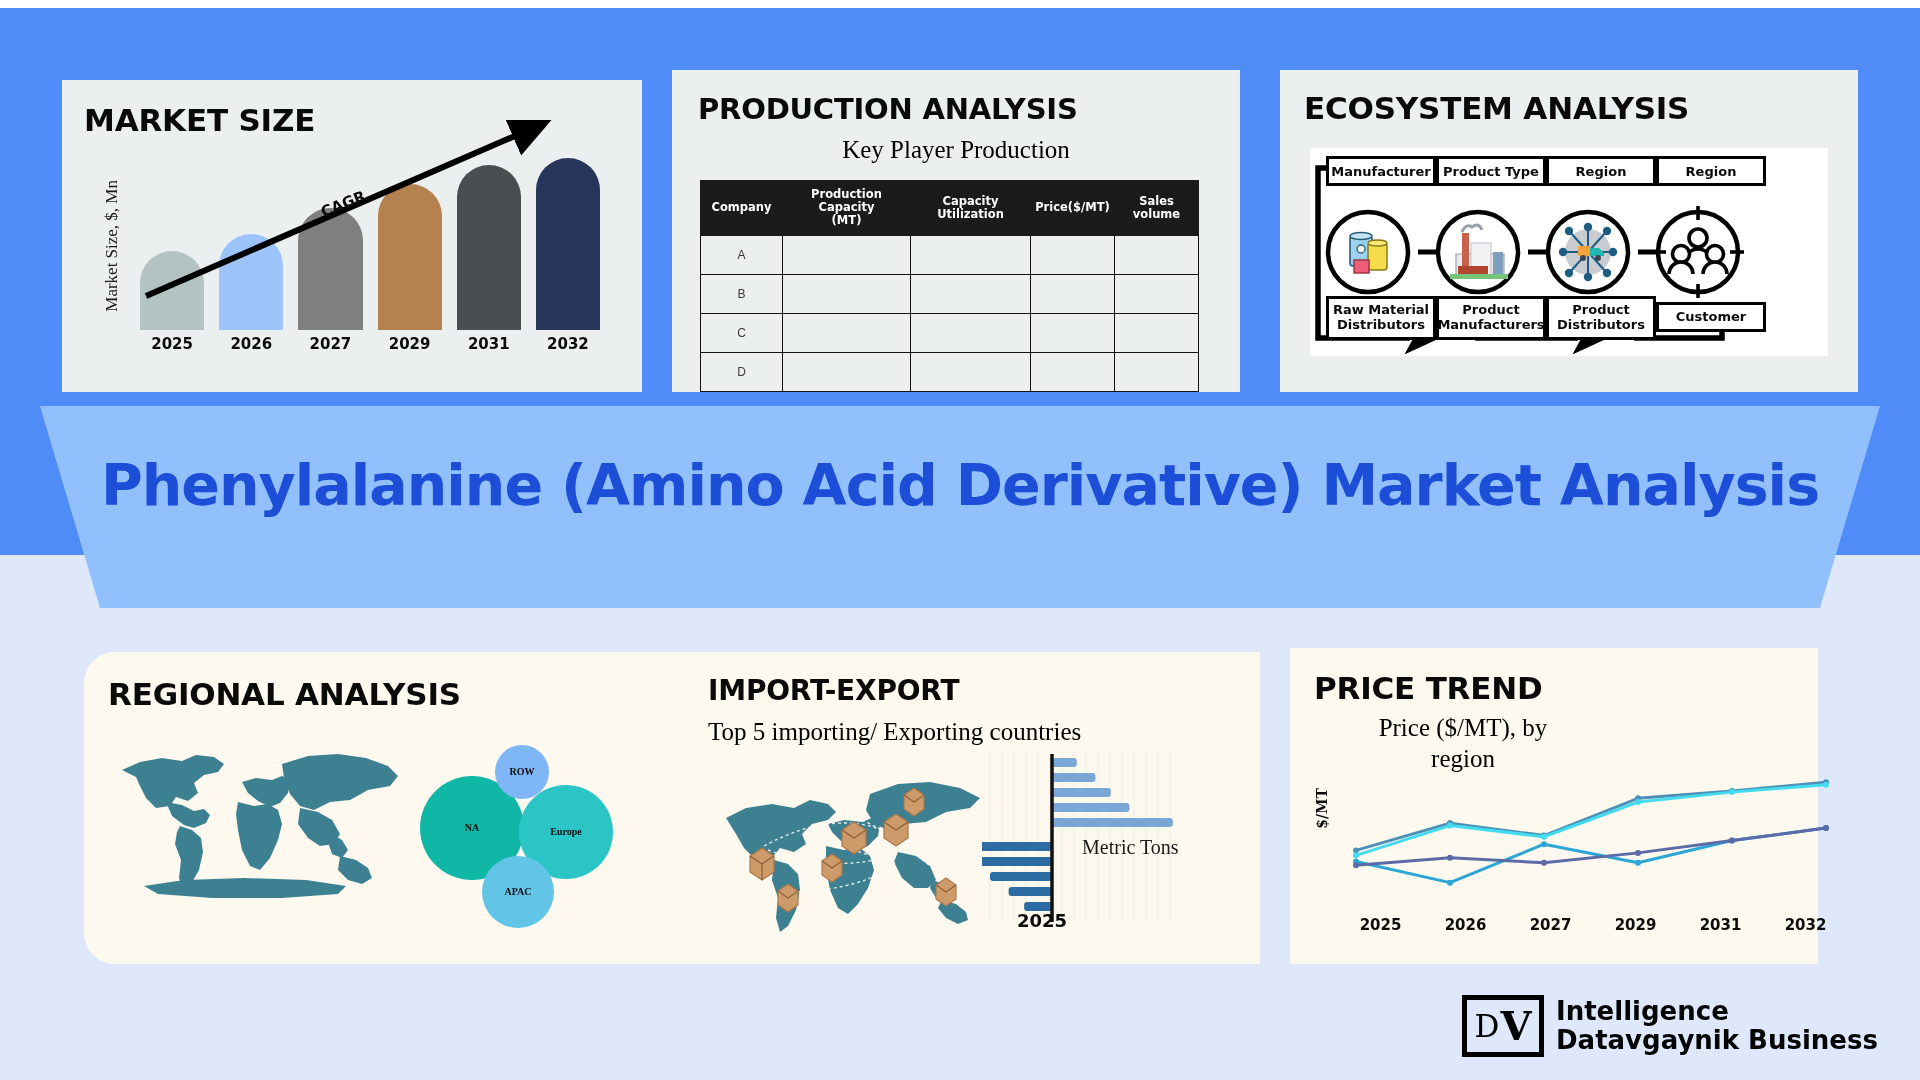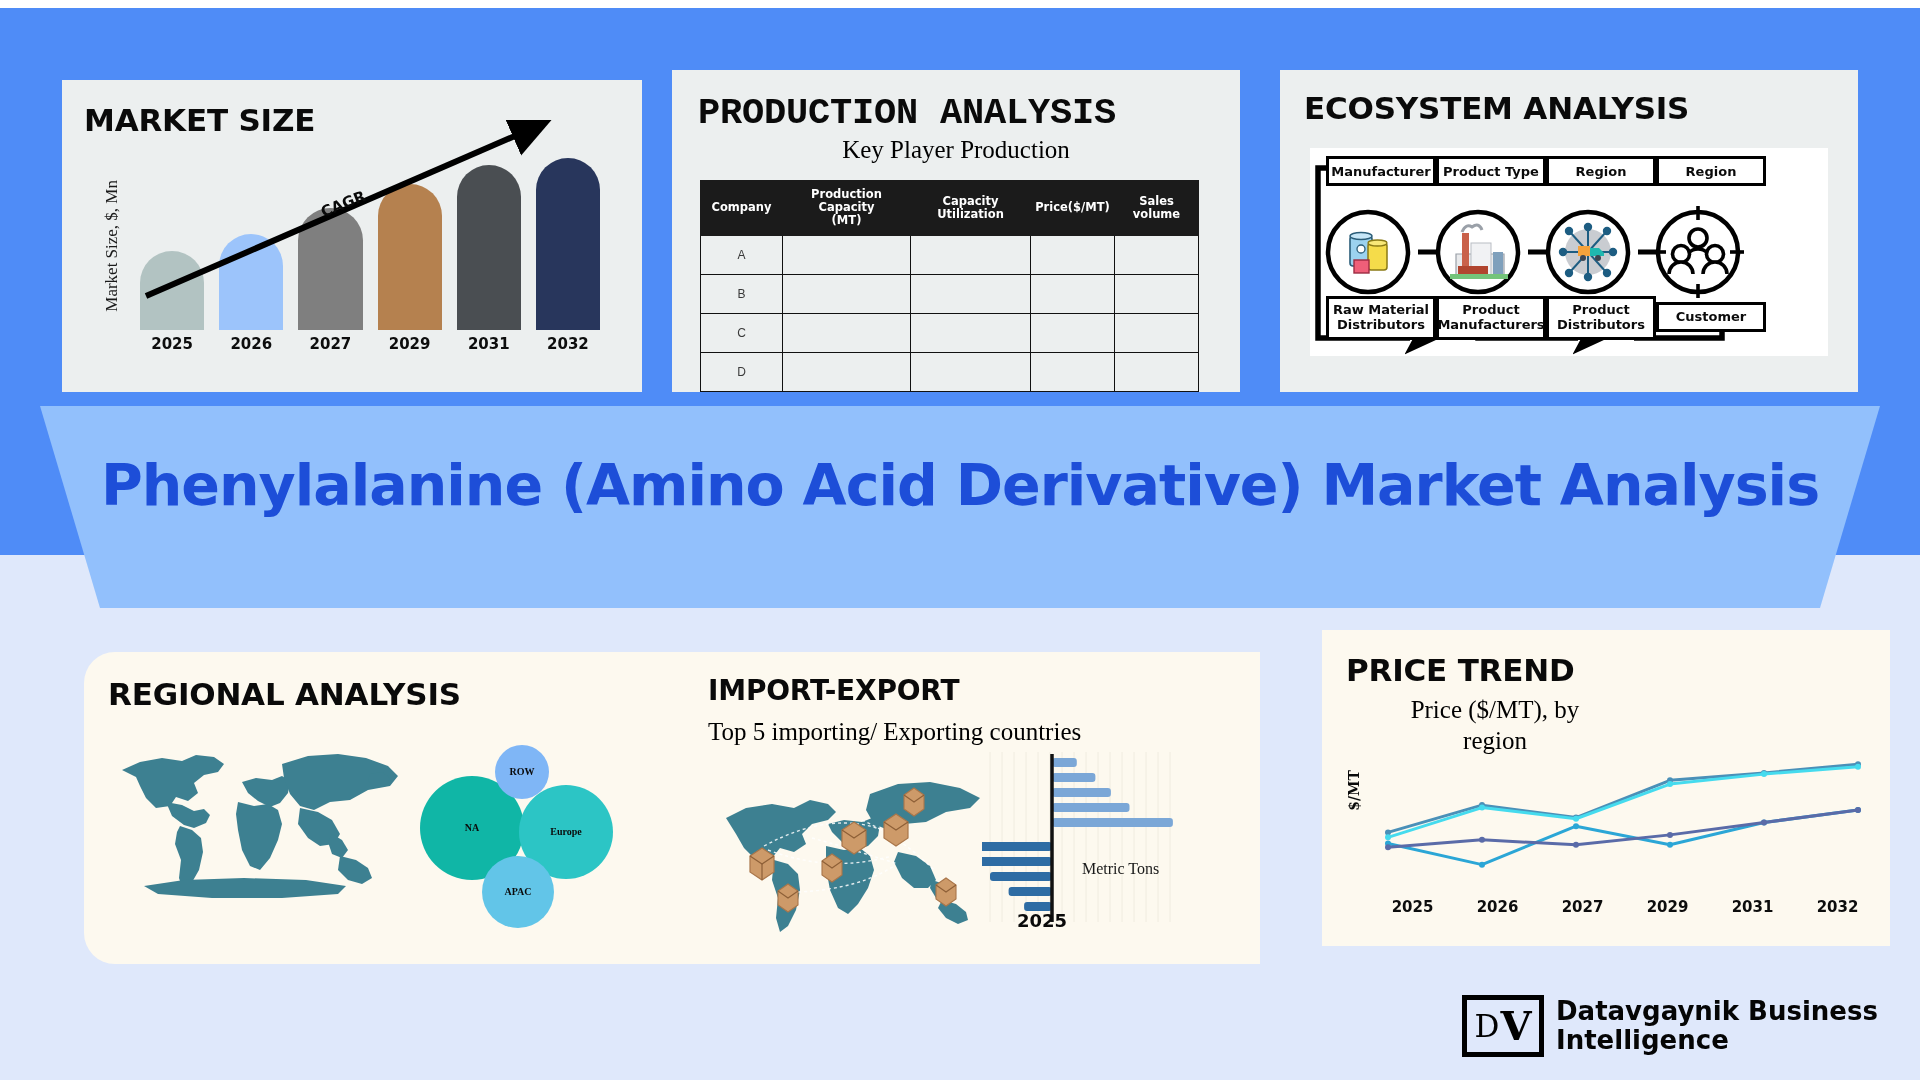--- a/index.html
+++ b/index.html
@@ -38,21 +38,21 @@
     font-family: "Liberation Serif", serif;
     color: #000000;
   }
 
   
   #card-market   { left: 62px;  top: 80px;  width: 580px;  height: 312px; }
   #card-prod     { left: 672px; top: 70px;  width: 568px;  height: 322px; }
   #card-eco      { left: 1280px;top: 70px;  width: 578px;  height: 322px; }
   #card-regional { left: 84px;  top: 652px; width: 640px;  height: 312px; border-radius: 31px; }
   #card-impexp   { left: 682px; top: 652px; width: 578px;  height: 312px; }
-  #card-price    { left: 1290px;top: 630px; width: 568px;  height: 316px; margin-left: 32px; }
+  #card-price    { left: 1290px;top: 648px; width: 528px;  height: 316px; }
 
   
   #banner {
     position: absolute; left: 0; top: 406px; width: 1920px; height: 202px;
     z-index: 5;
   }
   #banner svg { display: block; }
   #banner-title {
     position: absolute; left: 0; top: 452px; width: 1920px;
     text-align: center;
@@ -86,21 +86,21 @@
     color: #0d0d0d; font-family: "DejaVu Sans", sans-serif;
   }
   #cagr-label {
     position: absolute; left: 258px; top: 115px;
     transform: rotate(-22deg);
     font-size: 15px; font-weight: bold; color: #0a0a0a;
     font-family: "DejaVu Sans", sans-serif;
   }
 
   
-  #pa-title { position: absolute; left: 26px; top: 22px; font-size: 37px; font-family: Liberation Mono, monospace; }
+  #pa-title { position: absolute; left: 26px; top: 22px; font-size: 29px; }
   #pa-sub   { position: absolute; left: 0; top: 66px; width: 100%; text-align: center; font-size: 25px; }
   #pa-table {
     position: absolute; left: 28px; top: 110px; width: 498px;
     border-collapse: collapse;
     table-layout: fixed;
   }
   #pa-table th {
     background: #1b1b1b; color: #ffffff;
     font-size: 11.5px; font-weight: bold;
     padding: 7px 3px; text-align: center;
@@ -130,22 +130,22 @@
     position: absolute; font-size: 10px; font-weight: bold; color: #0b0b0b;
     font-family: Liberation Serif, serif; text-align: center;
   }
 
   
   #ie-title { position: absolute; left: 26px; top: 22px; font-size: 28px; text-align: right; }
   #ie-sub   { position: absolute; left: 26px; top: 66px; font-size: 25px; }
   #ie-map   { position: absolute; left: 30px; top: 108px; width: 280px; height: 180px; }
   #ie-chart { position: absolute; left: 300px; top: 100px; width: 200px; height: 190px; }
   #ie-metric {
-    position: absolute; left: 400px; top: 208px;
-    font-family: "Liberation Serif", serif; font-size: 16px; color: #1a1a1a;
+    position: absolute; left: 400px; top: 184px;
+    font-family: "Liberation Serif", serif; font-size: 20px; color: #1a1a1a;
   }
   #ie-year {
     position: absolute; left: 335px; top: 258px;
     font-size: 18px; font-weight: bold; color: #0a0a0a;
     font-family: "DejaVu Sans", sans-serif;
   }
 
   
   #pt-title { position: absolute; left: 24px; top: 22px; font-size: 31px; }
   #pt-sub {
@@ -556,18 +556,18 @@
         <span>2032</span>
       </div>
   </div>
 
   <div id="logo">
     <div id="logo-mark">
       <span id="logo-d">D</span>
       <span id="logo-v">V</span>
     </div>
     <div id="logo-text">
+      <div>Intelligence</div>
       <div>Datavgaynik Business</div>
-      <div>Intelligence</div>
     </div>
   </div>
 
 </div>
 
 </body></html>

